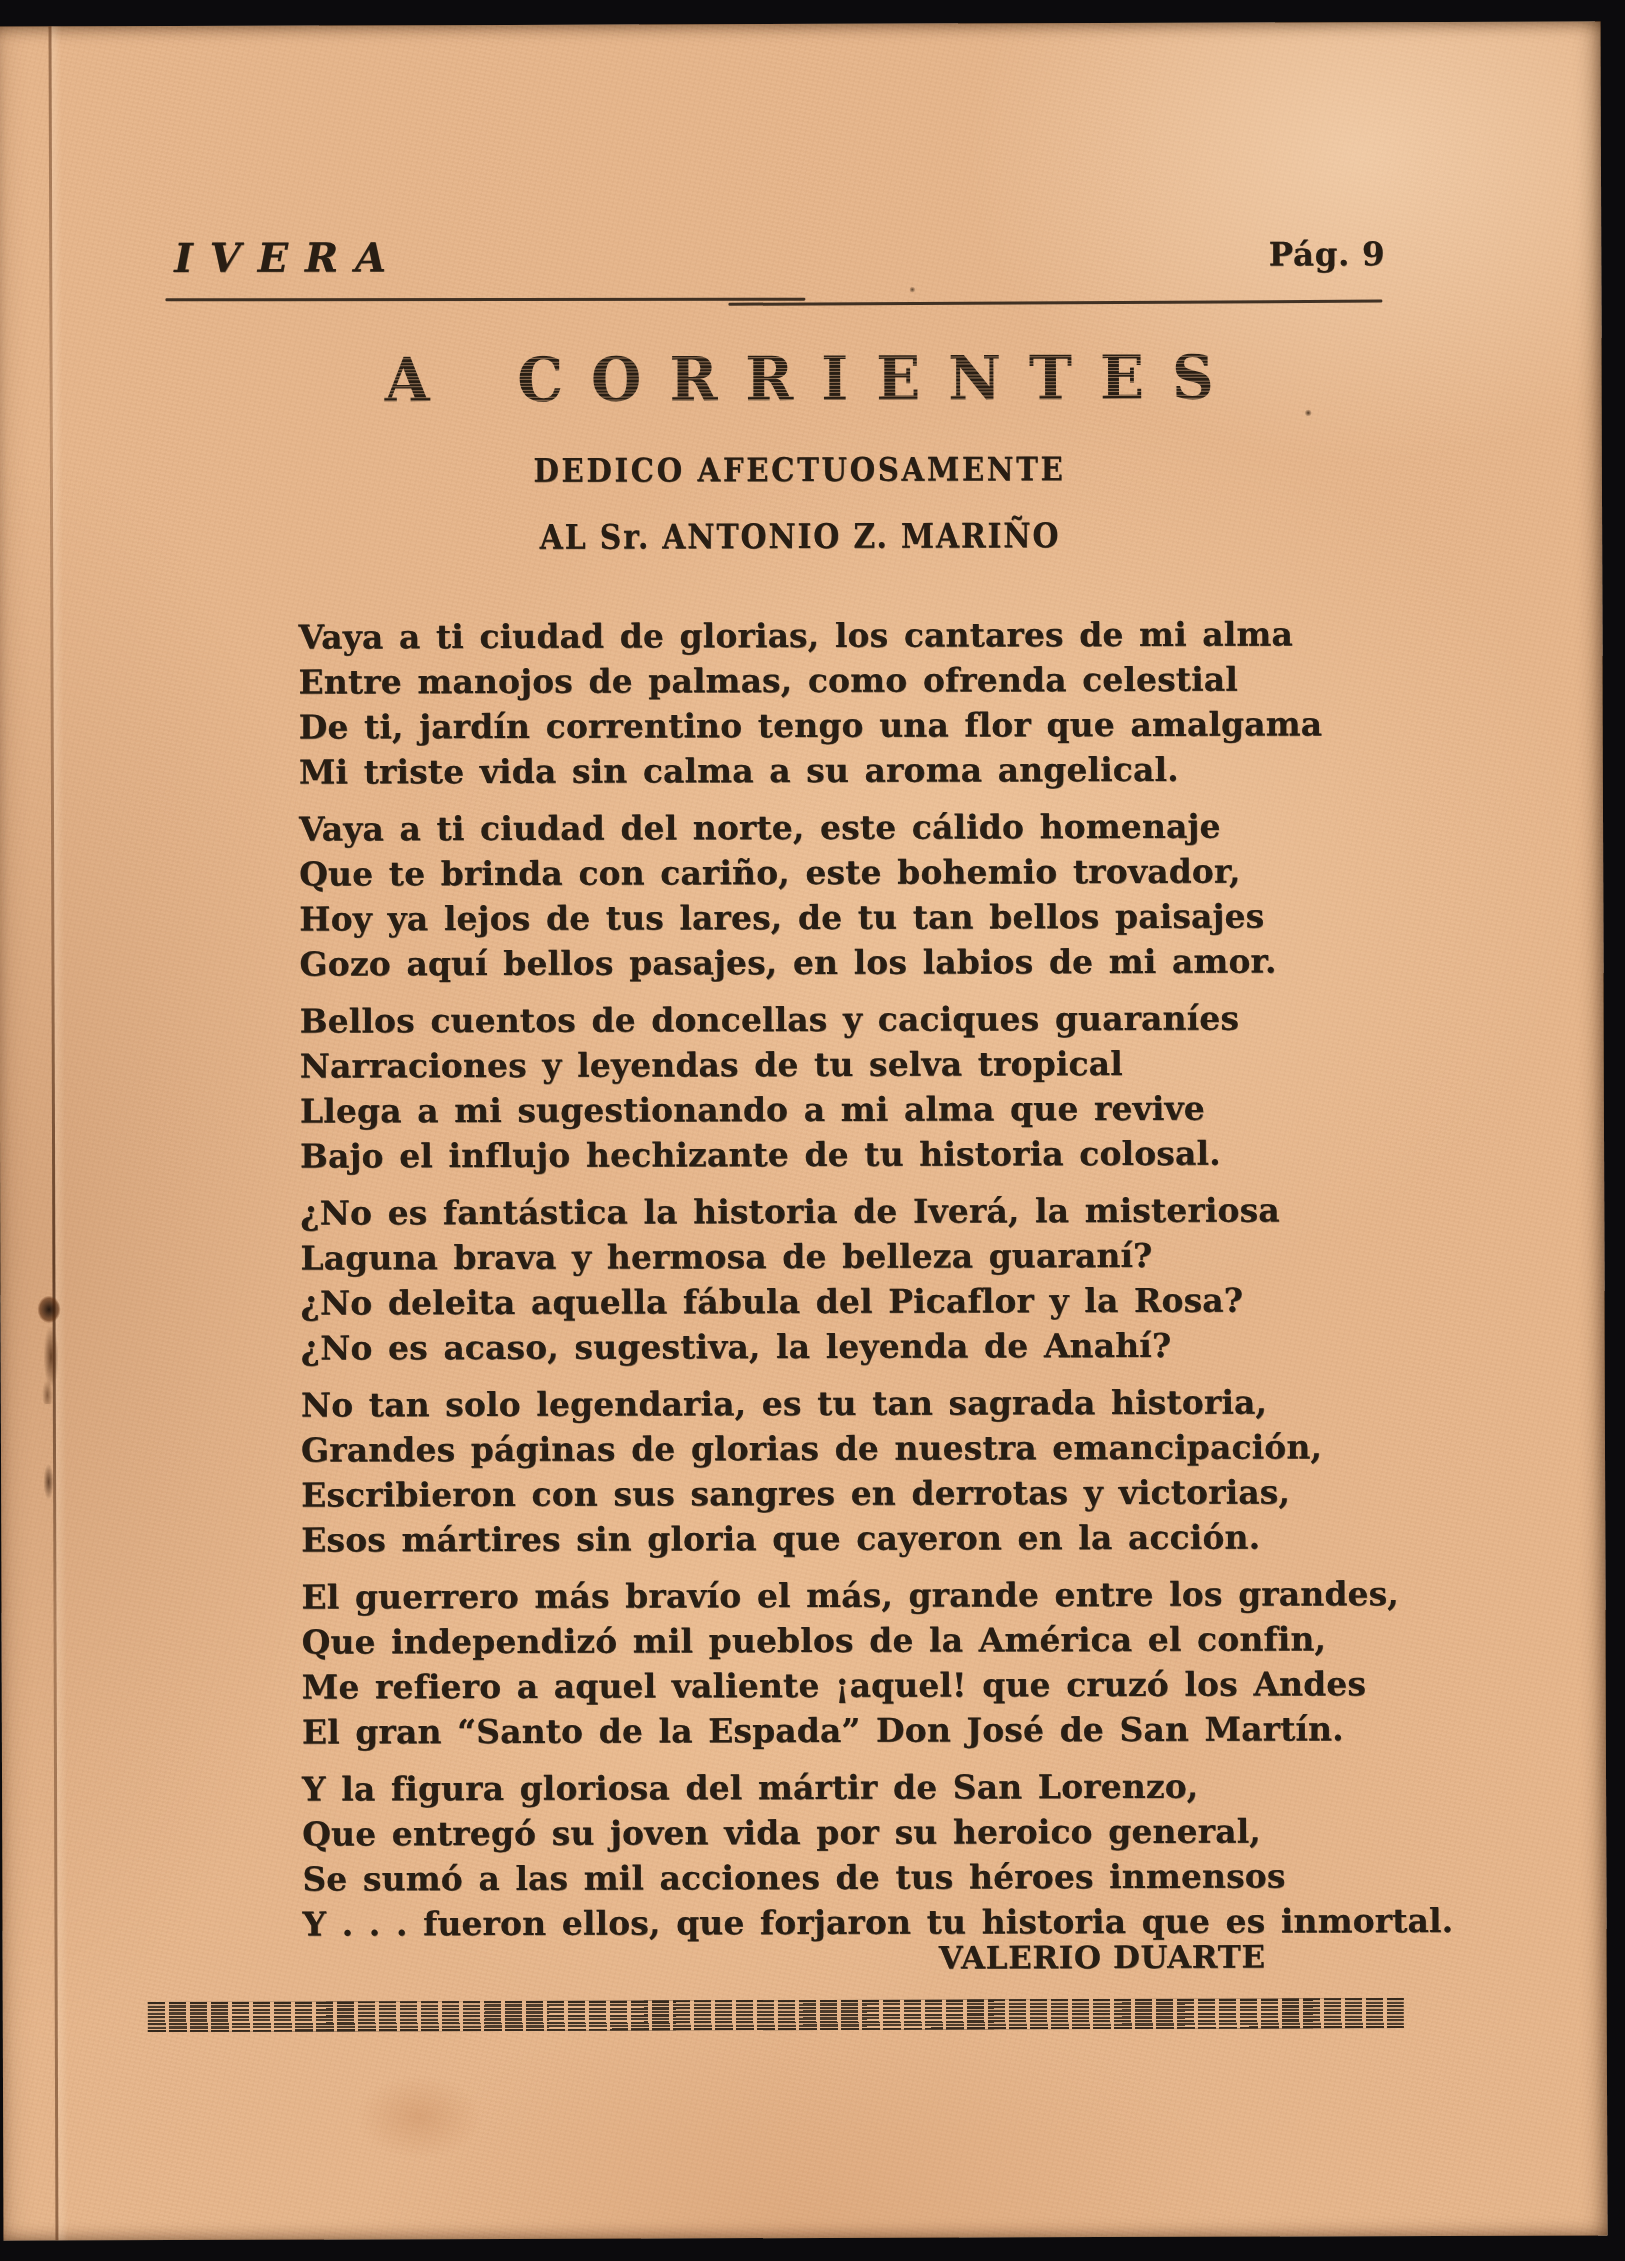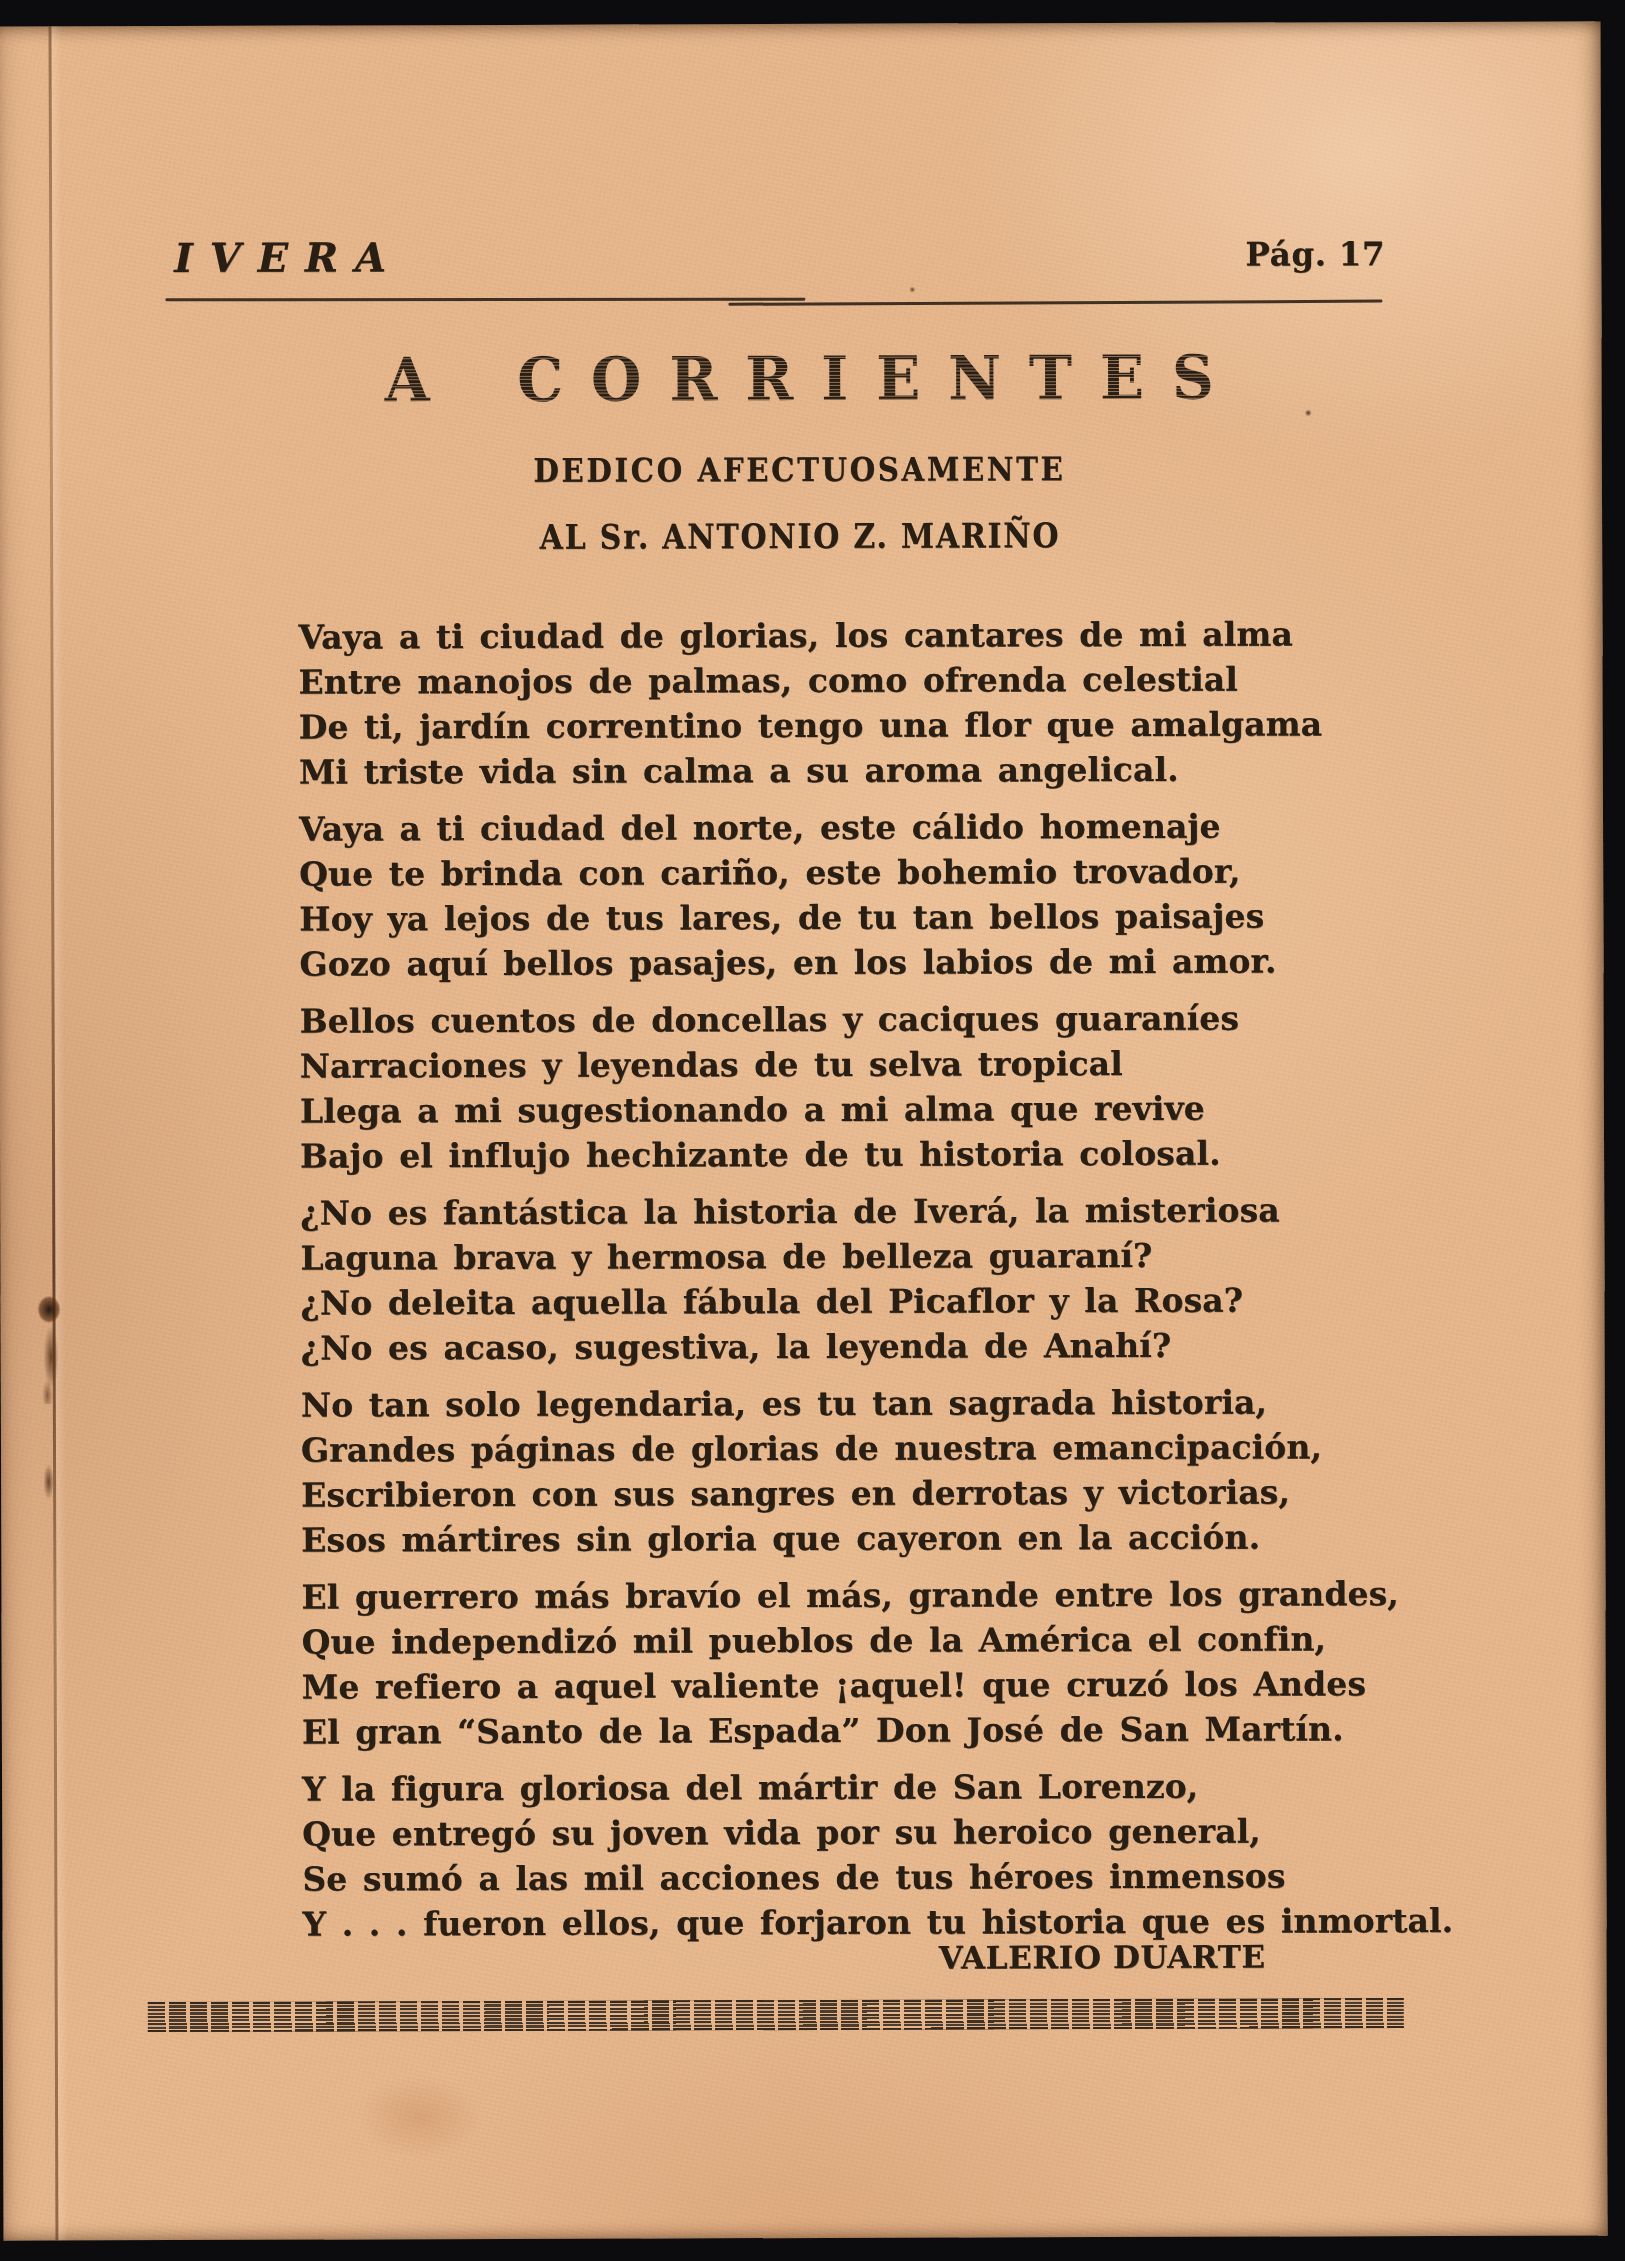--- a/index.html
+++ b/index.html
@@ -131,21 +131,21 @@
 </style>
 </head>
 <body>
 
 <div class="scan">
   <div class="paper">
 
     <div class="crease"></div>
 
     <div class="masthead ink">IVERA</div>
-    <div class="page-number ink">Pág. 17</div>
+    <div class="page-number ink">Pág. 9</div>
 
     <div class="rule left"></div>
     <div class="rule right"></div>
 
     <div class="title-row">
       <span class="poem-title ink">A CORRIENTES</span>
     </div>
 
     <div class="dedication line1">
       <span class="condensed ink">DEDICO AFECTUOSAMENTE</span>

